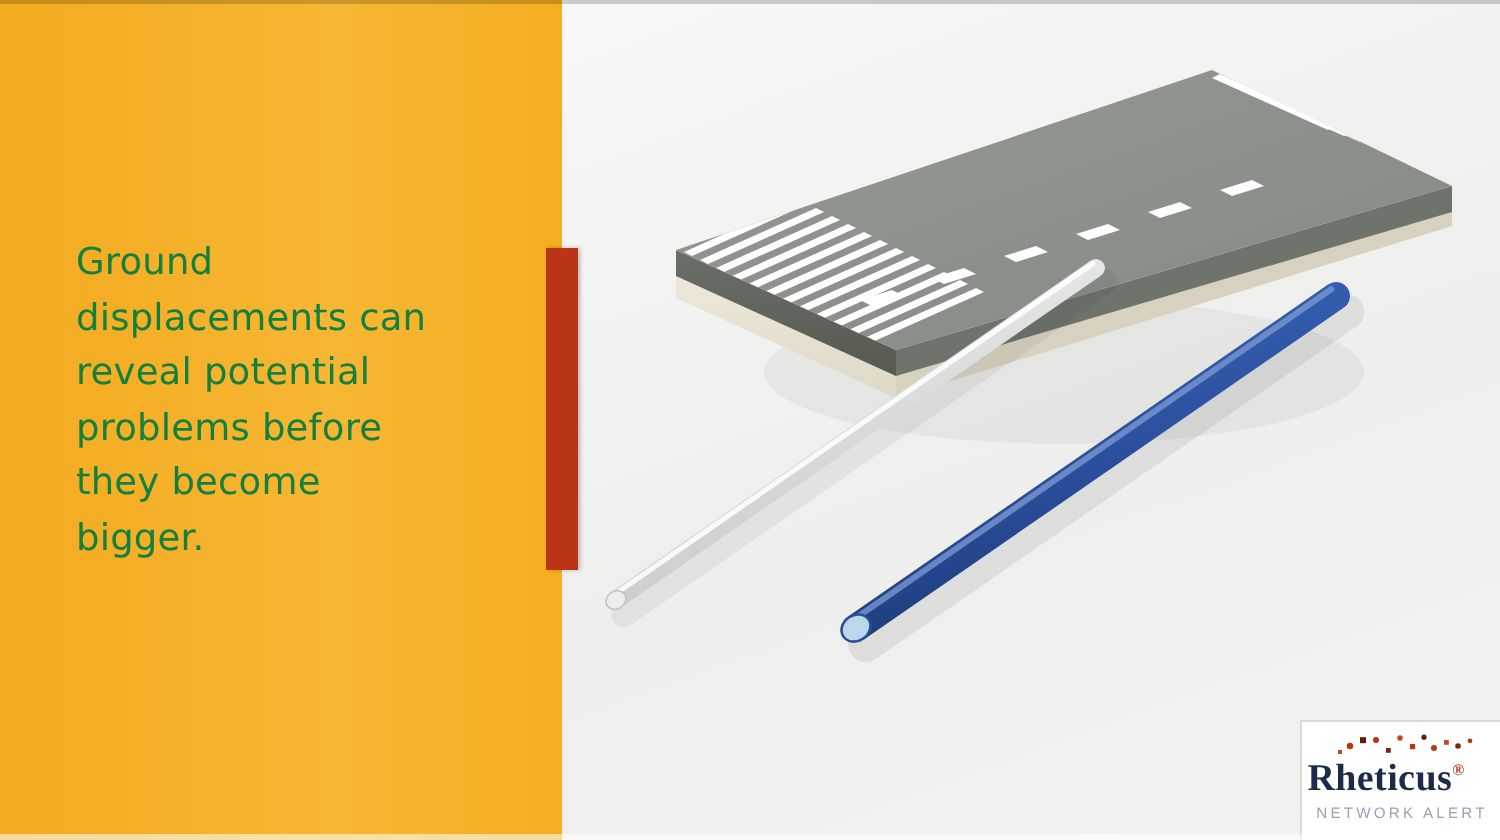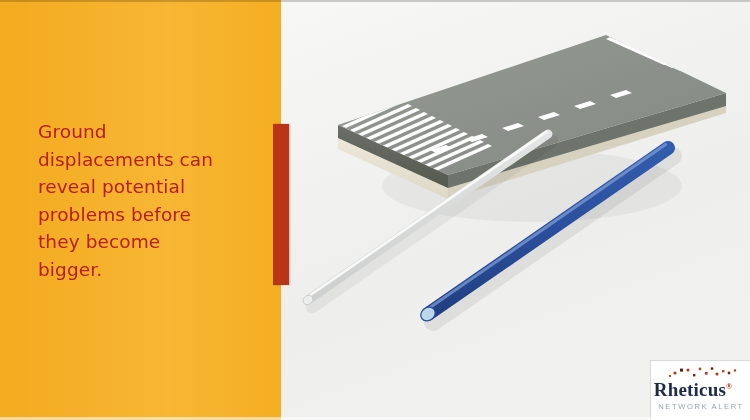--- a/index.html
+++ b/index.html
@@ -61,21 +61,21 @@
     width: 16px; height: 161px;
     background: #b93515;
     box-shadow: 1px 0 2px rgba(0,0,0,0.25);
   }
 
   
   .caption {
     position: absolute;
     left: 38px; top: 118px;
     width: 222px;
-    color: #b91c1c;
+    color: #15803d;
     font-size: 18.5px;
     line-height: 27.5px;
     letter-spacing: 0.1px;
     font-weight: 400;
     white-space: pre-line;
   }
 
   
   .scene { position: absolute; left: 280px; top: 0; width: 470px; height: 420px; }
   .scene svg { display: block; }

